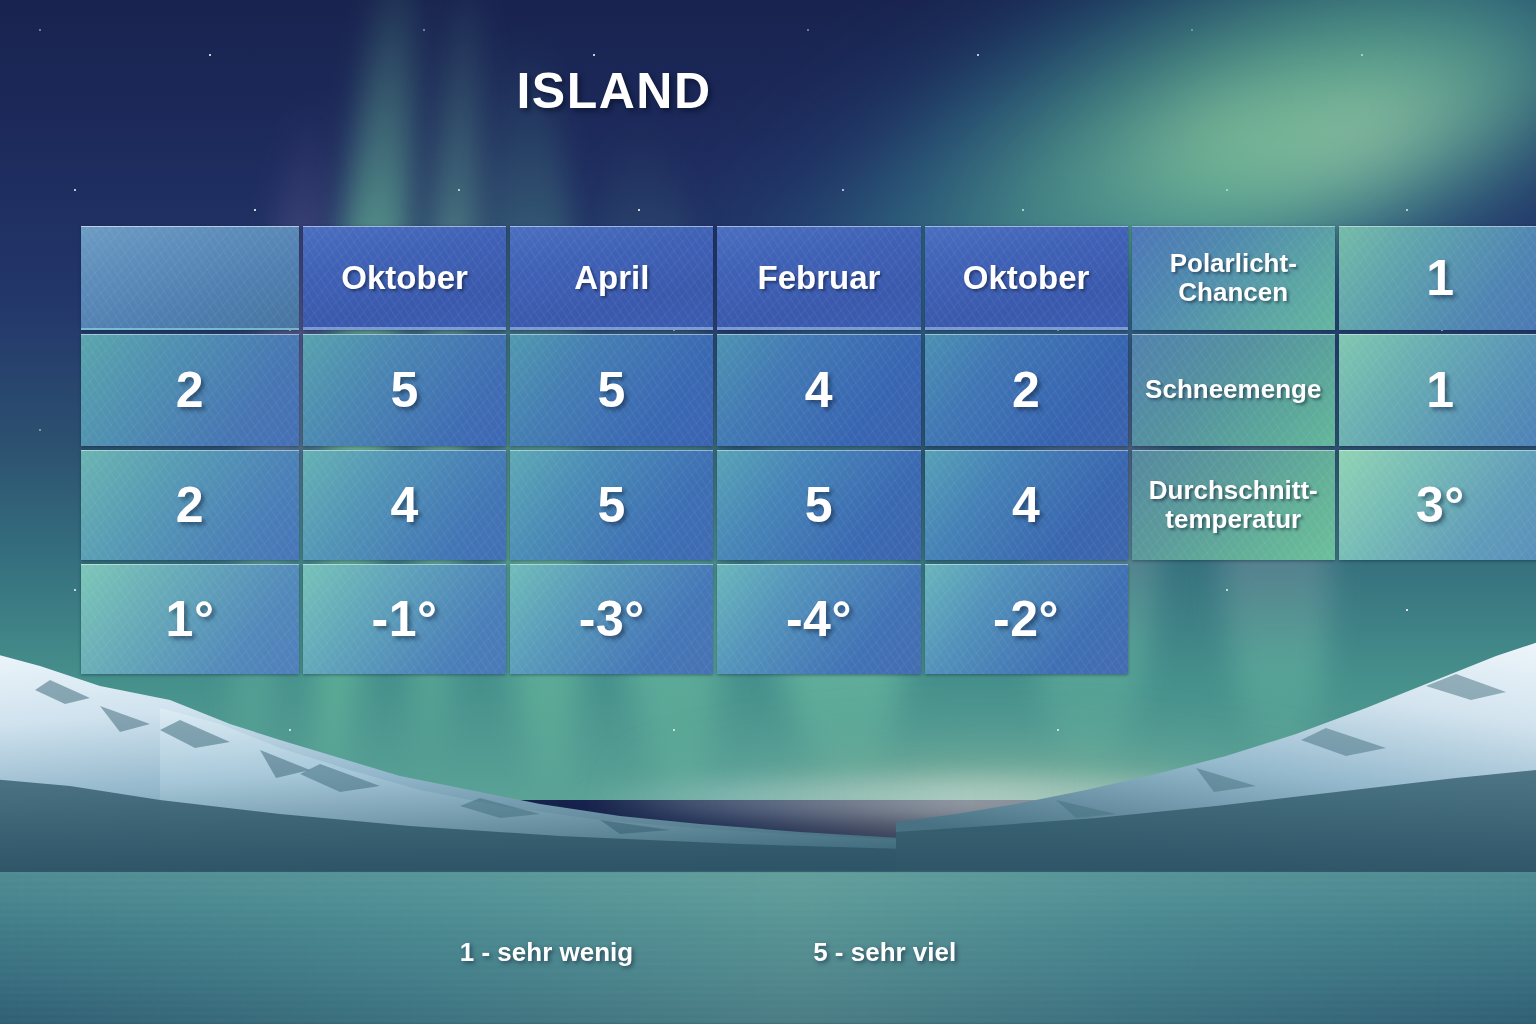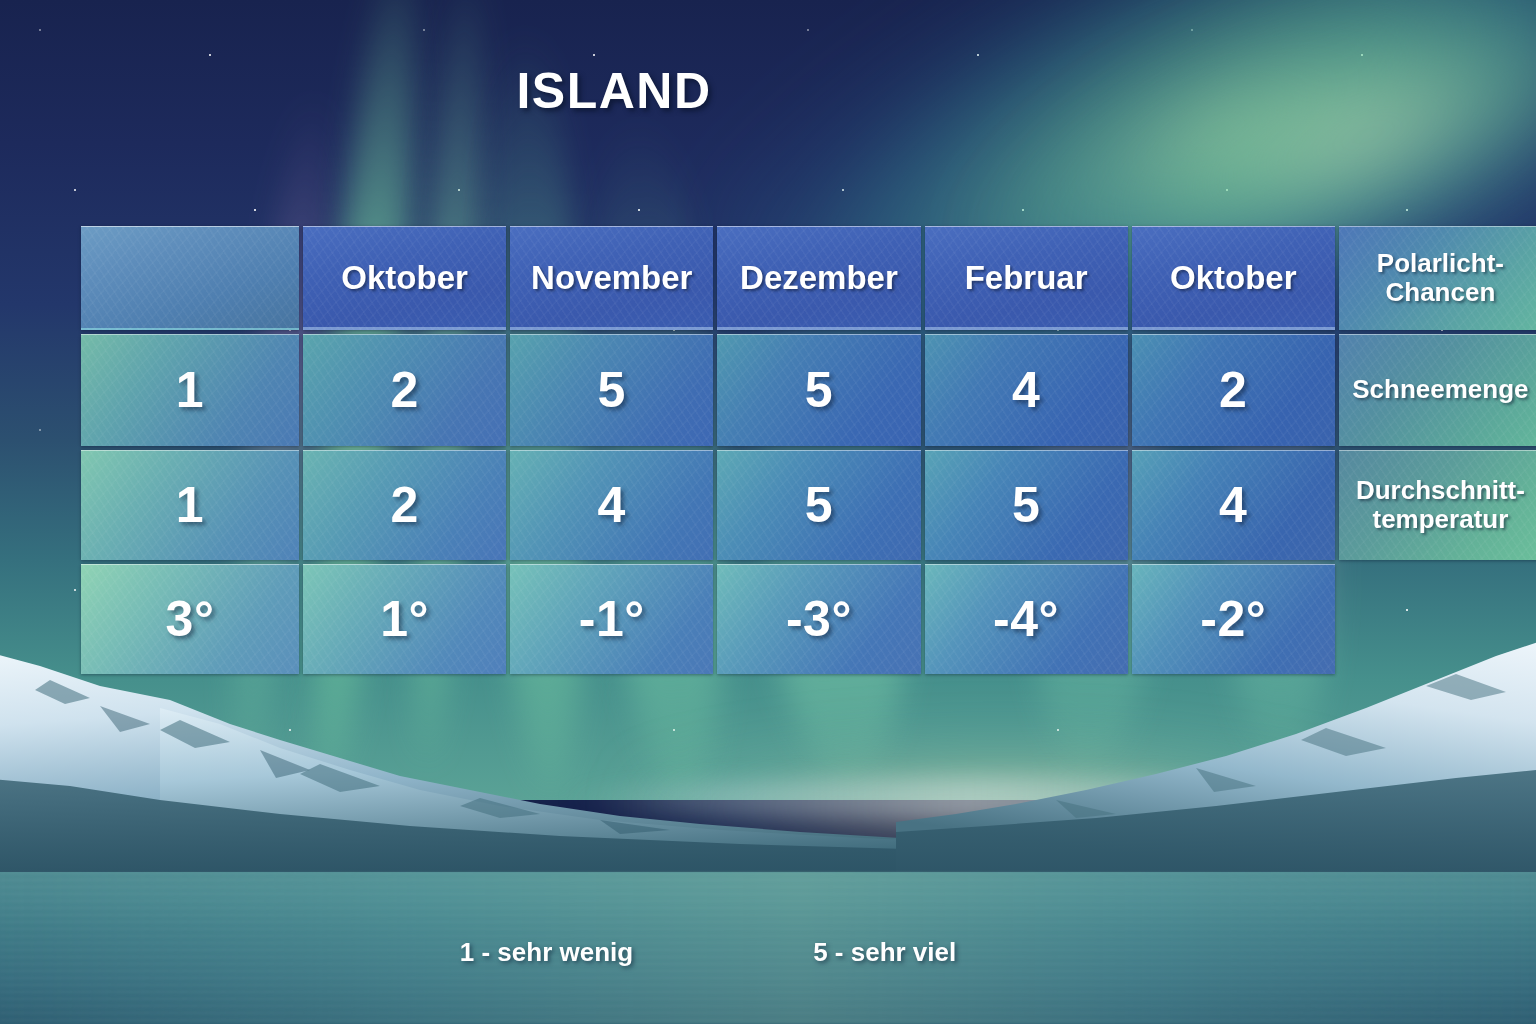--- a/index.html
+++ b/index.html
@@ -407,22 +407,21 @@
   <div class="water-shimmer"></div>
 </div>
 
 <div class="title">ISLAND</div>
 
 <div class="table-wrap">
   <div class="grid">
 
     <div class="cell corner"></div>
     <div class="cell th">Oktober</div>
-    <div class="cell th">November</div>
-    <div class="cell th">Dezember</div>
+    <div class="cell th">April</div>
     <div class="cell th">Februar</div>
     <div class="cell th">Oktober</div>
 
     <div class="cell rh rh-1">Polarlicht-Chancen</div>
     <div class="cell td r1c1">1</div>
     <div class="cell td r1c2">2</div>
     <div class="cell td r1c3">5</div>
     <div class="cell td r1c4">5</div>
     <div class="cell td r1c5">4</div>
     <div class="cell td r1c6">2</div>

